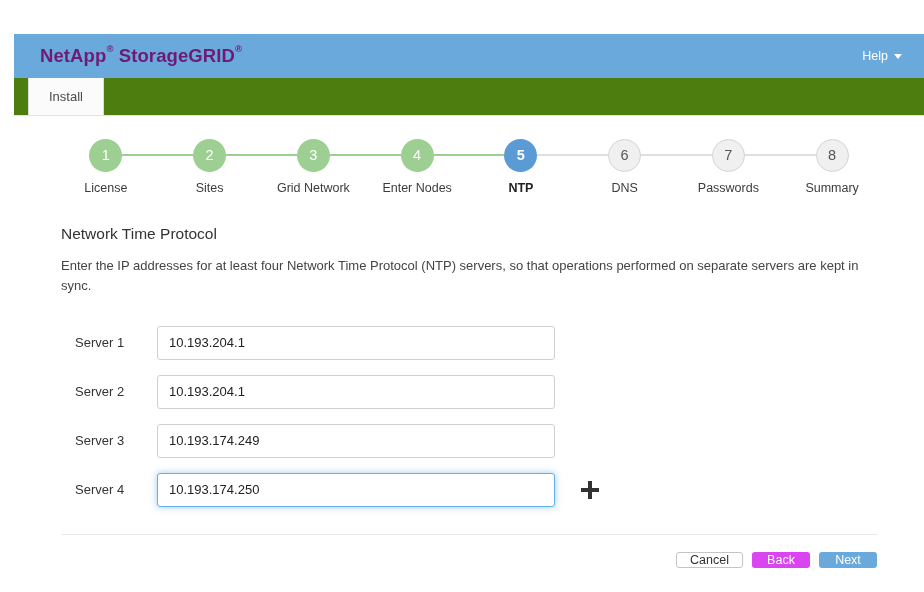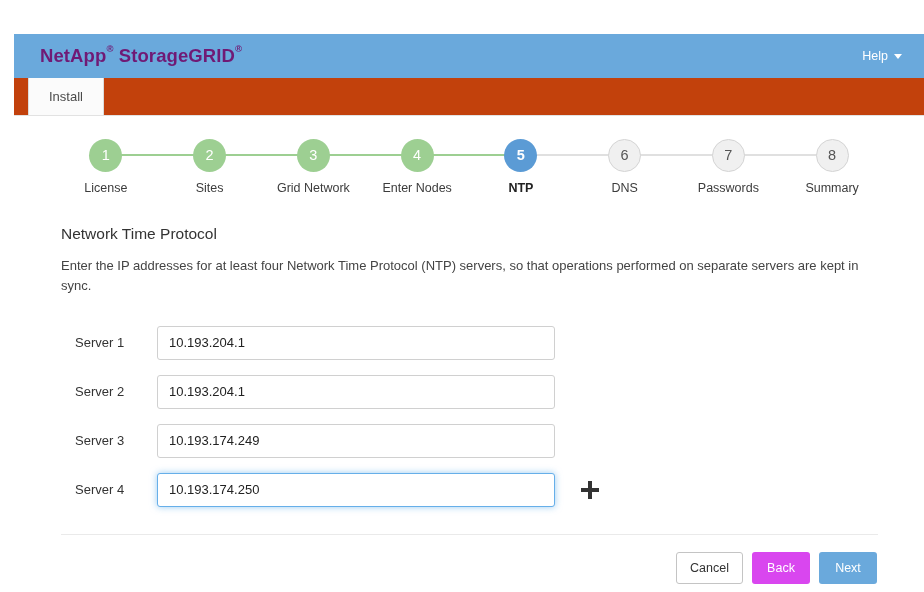--- a/index.html
+++ b/index.html
@@ -62,21 +62,21 @@
     width: 0; height: 0;
     border-left: 4.5px solid transparent;
     border-right: 4.5px solid transparent;
     border-top: 5px solid #ffffff;
     display: inline-block;
   }
 
   
   .tabbar {
     height: 38px;
-    background: #c2410c;
+    background: #4d7c0f;
     border-bottom: 1px solid #e2e2e2;
     display: flex;
     align-items: stretch;
     padding-left: 14px;
     box-sizing: border-box;
   }
   .tab {
     display: flex;
     align-items: center;
     padding: 0 20px;
@@ -246,21 +246,21 @@
   }
   .footer {
     margin-top: 17px;
     margin-right: 13px;
     display: flex;
     justify-content: flex-end;
     gap: 9px;
   }
   .btn {
     min-width: 58px;
-    height: 32px;
+    height: 16px;
     border-radius: 3px;
     font-size: 12.5px;
     font-family: "Liberation Sans", sans-serif;
     display: flex;
     align-items: center;
     justify-content: center;
     padding: 0 13px;
     cursor: pointer;
     box-sizing: border-box;
     border: 1px solid transparent;

